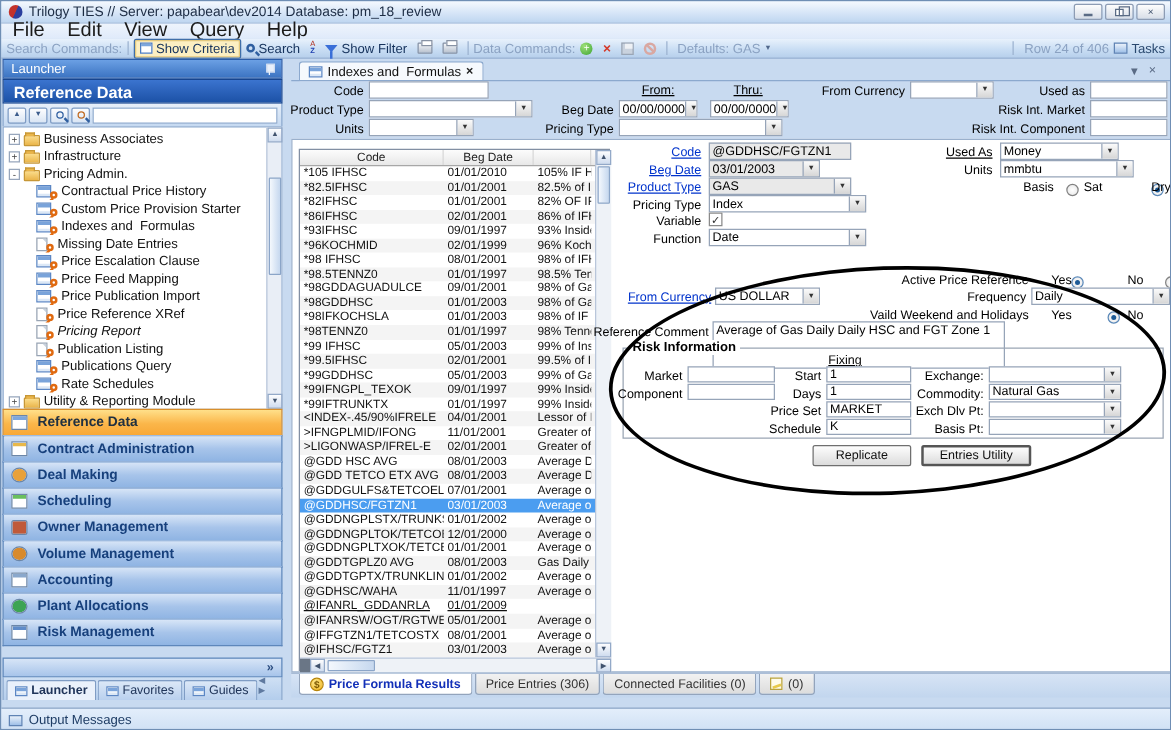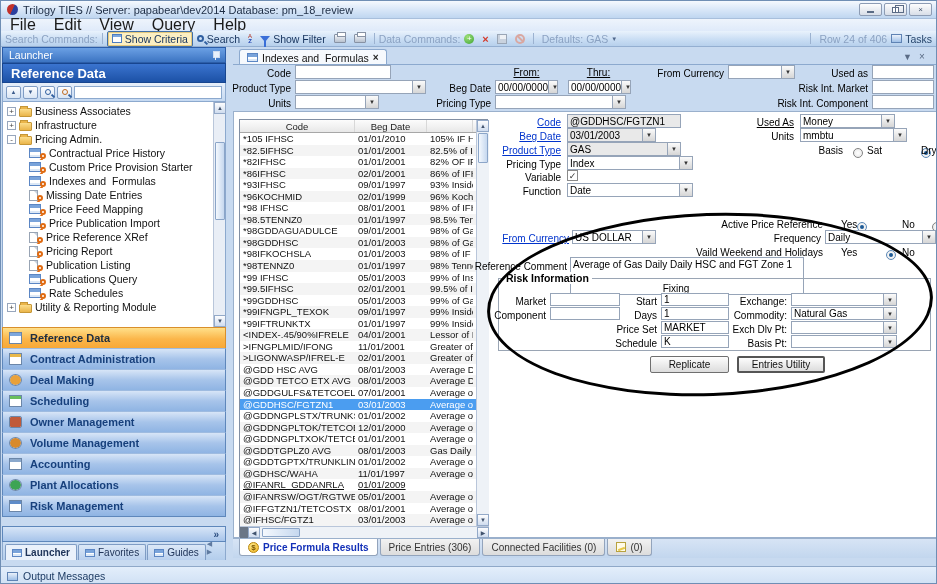--- a/index.html
+++ b/index.html
@@ -275,33 +275,38 @@
         <span style="white-space: pre;">Indexes and  Formulas</span>
       </div>
       <div class="tree-item" style="padding-left: 26px;">
         <span class="ico-doc"></span>
         <span class="badge-mag"></span>
         <span style="white-space: pre;">Missing Date Entries</span>
       </div>
       <div class="tree-item" style="padding-left: 26px;">
         <span class="ico-grid"></span>
         <span class="badge-mag"></span>
+        <span style="white-space: pre;">Price Escalation Clause</span>
+      </div>
+      <div class="tree-item" style="padding-left: 26px;">
+        <span class="ico-grid"></span>
+        <span class="badge-mag"></span>
         <span style="white-space: pre;">Price Feed Mapping</span>
       </div>
       <div class="tree-item" style="padding-left: 26px;">
         <span class="ico-grid"></span>
         <span class="badge-mag"></span>
         <span style="white-space: pre;">Price Publication Import</span>
       </div>
       <div class="tree-item" style="padding-left: 26px;">
         <span class="ico-doc"></span>
         <span class="badge-mag"></span>
         <span style="white-space: pre;">Price Reference XRef</span>
       </div>
-      <div class="tree-item" style="padding-left: 26px;">
+      <div class="tree-item" style="padding-left: 26px; font-style: italic;">
         <span class="ico-doc"></span>
         <span class="badge-mag"></span>
         <span style="white-space: pre;">Pricing Report</span>
       </div>
       <div class="tree-item" style="padding-left: 26px;">
         <span class="ico-doc"></span>
         <span class="badge-mag"></span>
         <span style="white-space: pre;">Publication Listing</span>
       </div>
       <div class="tree-item" style="padding-left: 26px;">

